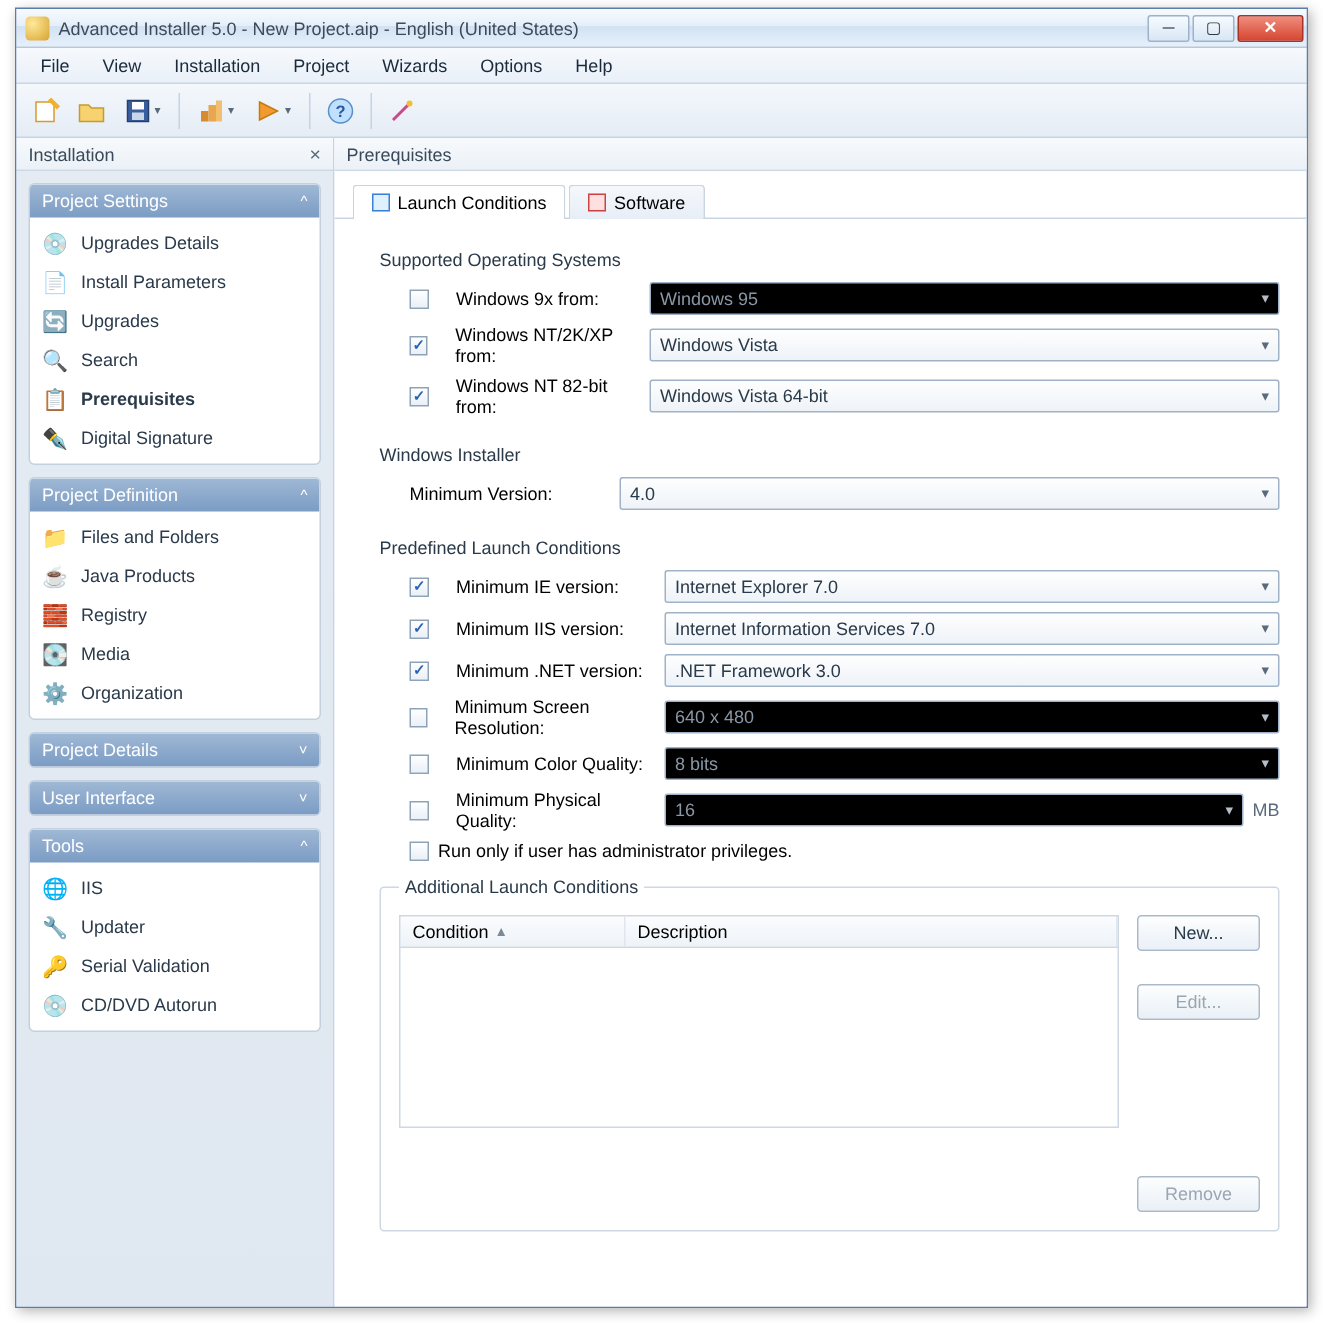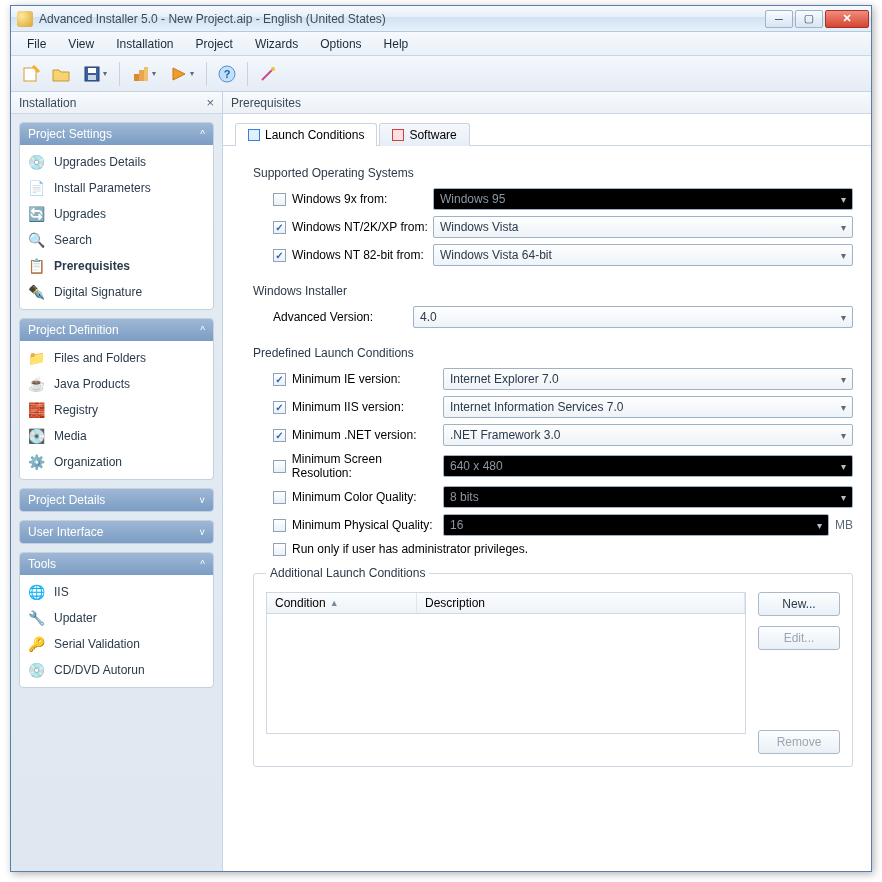--- a/index.html
+++ b/index.html
@@ -120,21 +120,21 @@
   border-bottom: none;
   background: linear-gradient(#f5f8fc,#e7eef6);
   border-radius: 3px 3px 0 0;
   display: flex; align-items: center; gap: 5px;
   position: relative; top: 1px;
 }
 .tab.active { background: #fff; }
 .content { flex: 1; padding: 14px 18px 10px 30px; overflow: auto; }
 .sectlabel { color: #2a3a4a; margin: 6px 0 8px 0; }
 .row { display: flex; align-items: center; margin-bottom: 6px; }
-.row .lbl { width: 160px; display: flex; align-items: center; gap: 6px; }
+.row .lbl { width: 160px; display: flex; align-items: center; gap: 18px; }
 .chk { width: 13px; height: 13px; border: 1px solid #8fa3b8; background: linear-gradient(#fff,#e9f0f7); display: flex; align-items: center; justify-content: center; font-size: 10px; color: #2a62b4; }
 .chk.on::before { content: "✓"; font-weight: bold; }
 .combo {
   flex: 1;
   max-width: 450px;
   height: 22px;
   border: 1px solid #9fb2c8;
   background: linear-gradient(#fefefe,#eef3f8);
   border-radius: 2px;
   display: flex; align-items: center;
@@ -153,21 +153,21 @@
 }
 fieldset.addl legend { padding: 0 4px; color: #2a3a4a; }
 .listhdr {
   height: 22px;
   background: linear-gradient(#fbfcfe,#eef3f8);
   border: 1px solid #cdd8e3;
   display: flex;
 }
 .listhdr .cell { padding: 3px 8px; border-right: 1px solid #dfe6ee; display: flex; align-items: center; gap: 4px; }
 .listbox { border: 1px solid #cdd8e3; border-top: none; height: 120px; background: #fff; }
-.btncol { display: flex; flex-direction: column; gap: 10px; margin-left: 12px; }
+.btncol { display: flex; flex-direction: column; gap: 22px; margin-left: 12px; }
 .btn {
   width: 82px; height: 24px;
   border: 1px solid #a9b9c9;
   background: linear-gradient(#fdfefe,#e9f0f7);
   border-radius: 3px;
   color: #2a3a4a;
   display: flex; align-items: center; justify-content: center;
 }
 .btn.disabled { color: #9aa6b2; }
 .statusbar {
@@ -408,21 +408,21 @@
               </div>
               <div class="combo">
                 <span>Windows Vista 64-bit</span>
               </div>
             </div>
           </div>
 
         <div class="sectlabel" style="margin-top:18px;">Windows Installer</div>
         <div class="row" style="padding-left:20px;">
           <div class="lbl" style="width:140px;">
-            <span>Advanced Version:</span>
+            <span>Minimum Version:</span>
           </div>
           <div class="combo">
             <span>4.0</span>
           </div>
         </div>
 
         <div class="sectlabel" style="margin-top:18px;">Predefined Launch Conditions</div>
         <div id="pre-rows" style="padding-left:20px;">
             <div class="row">
               <div class="lbl" style="width:170px;">

